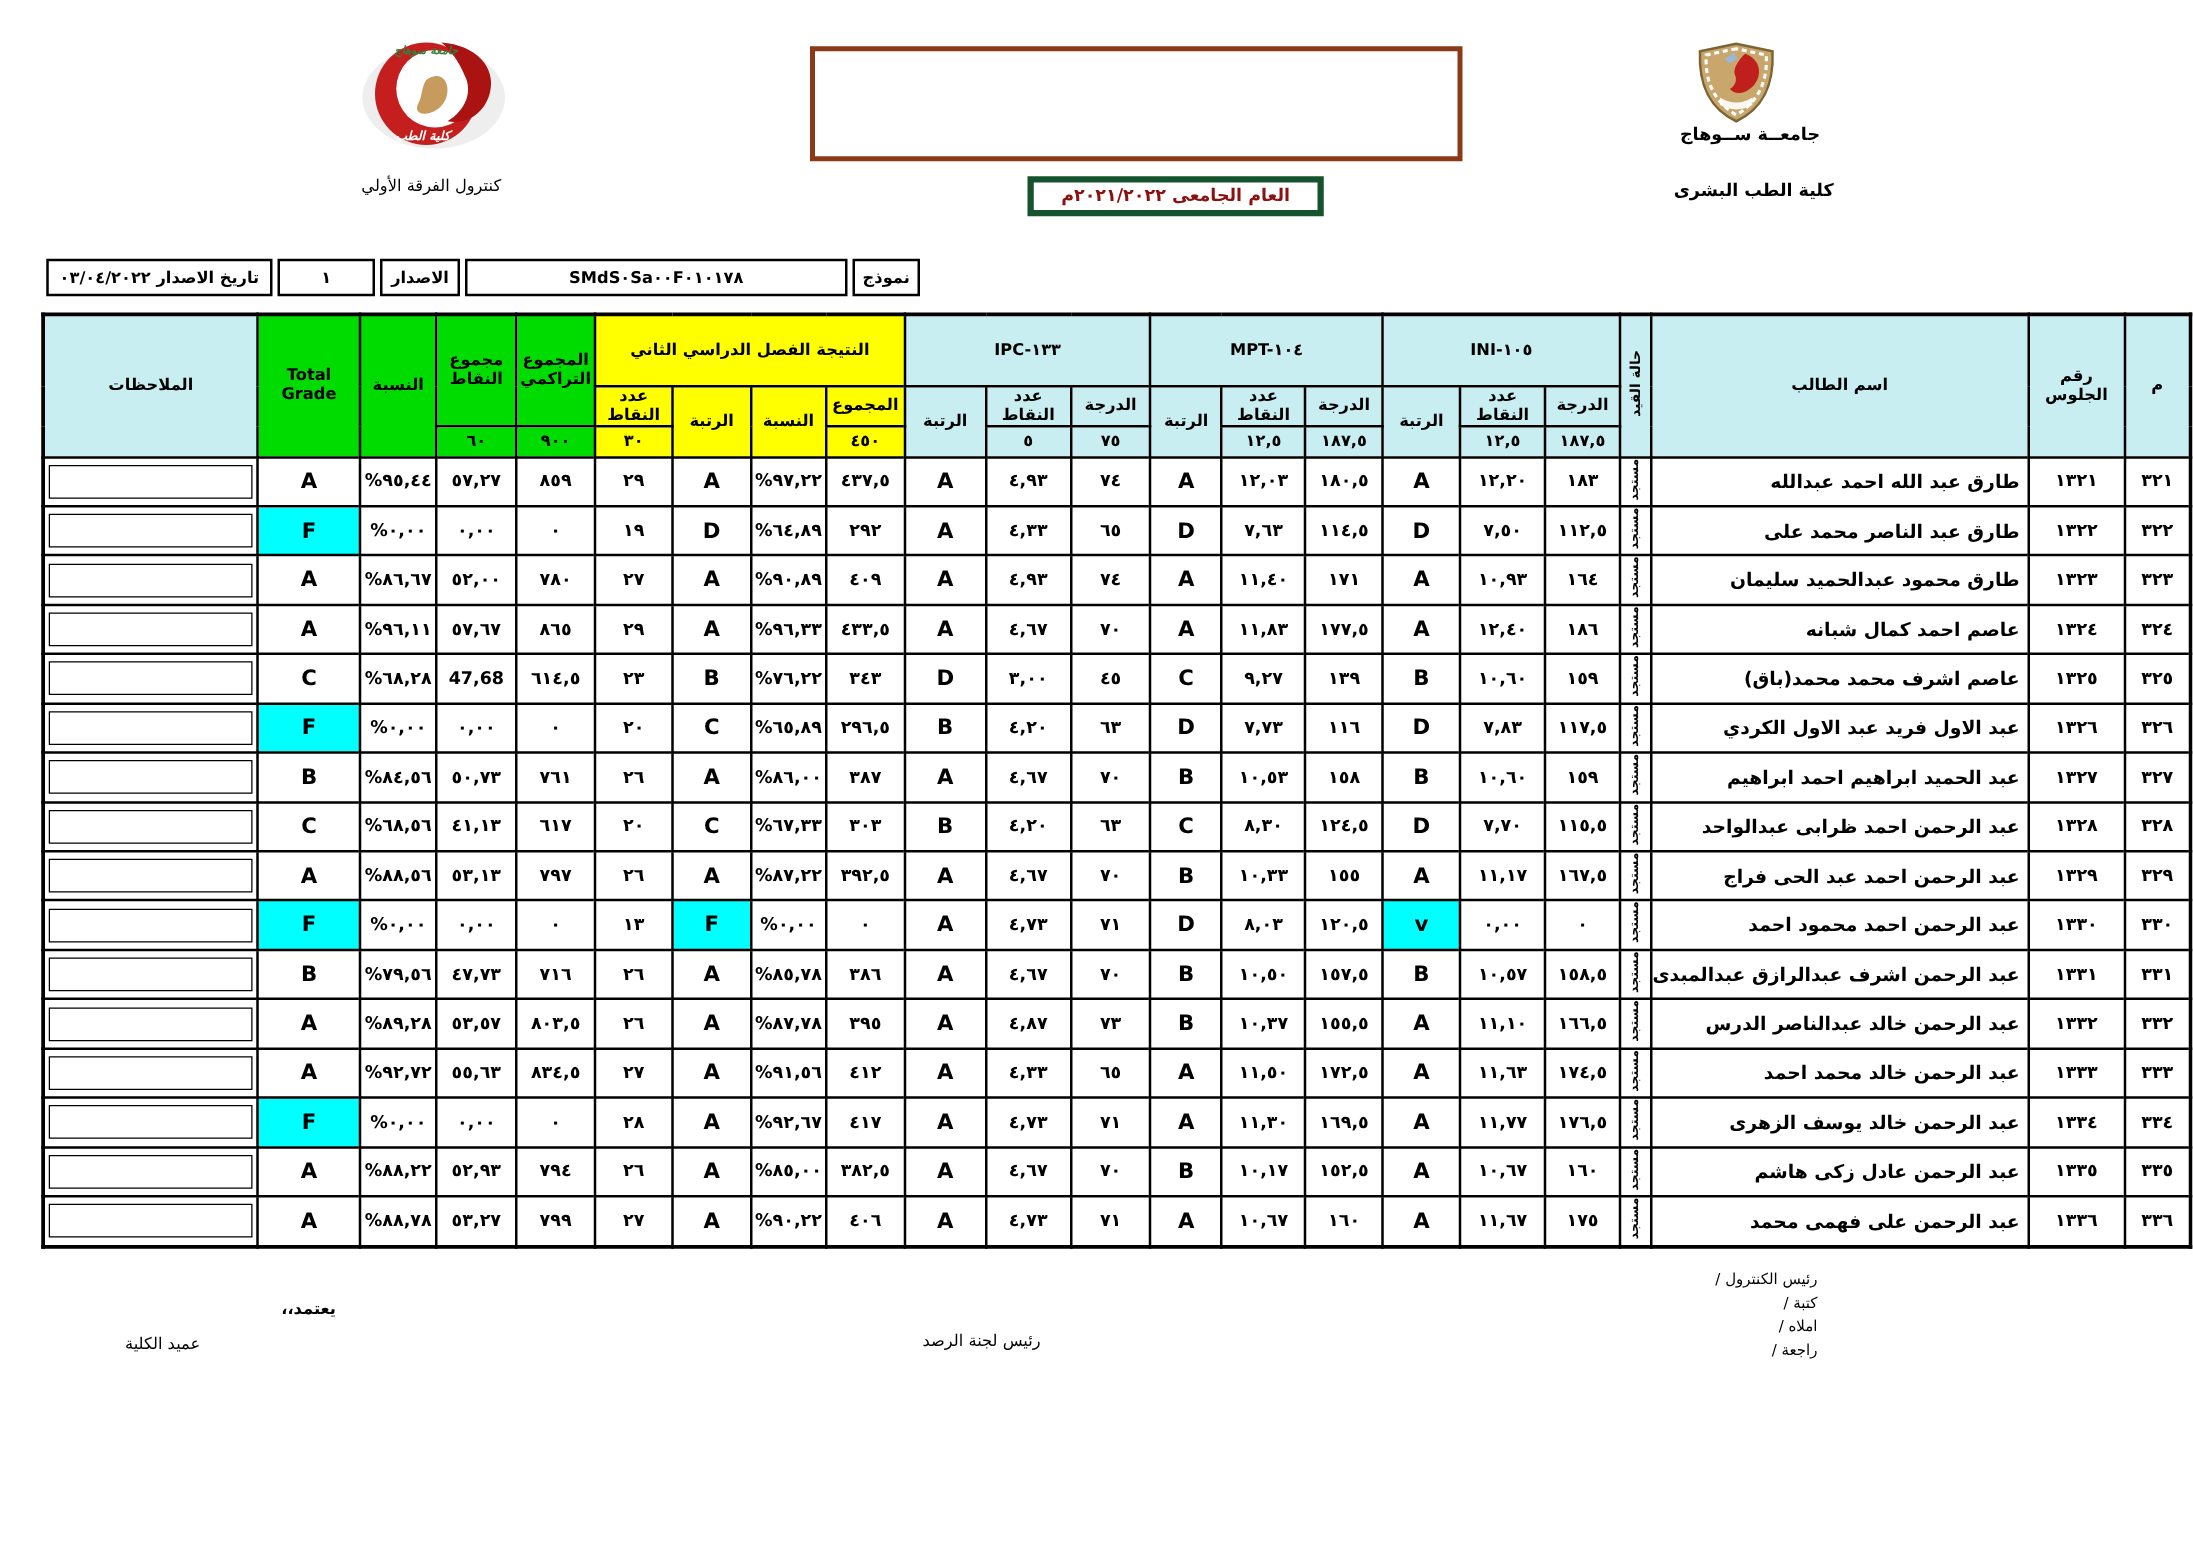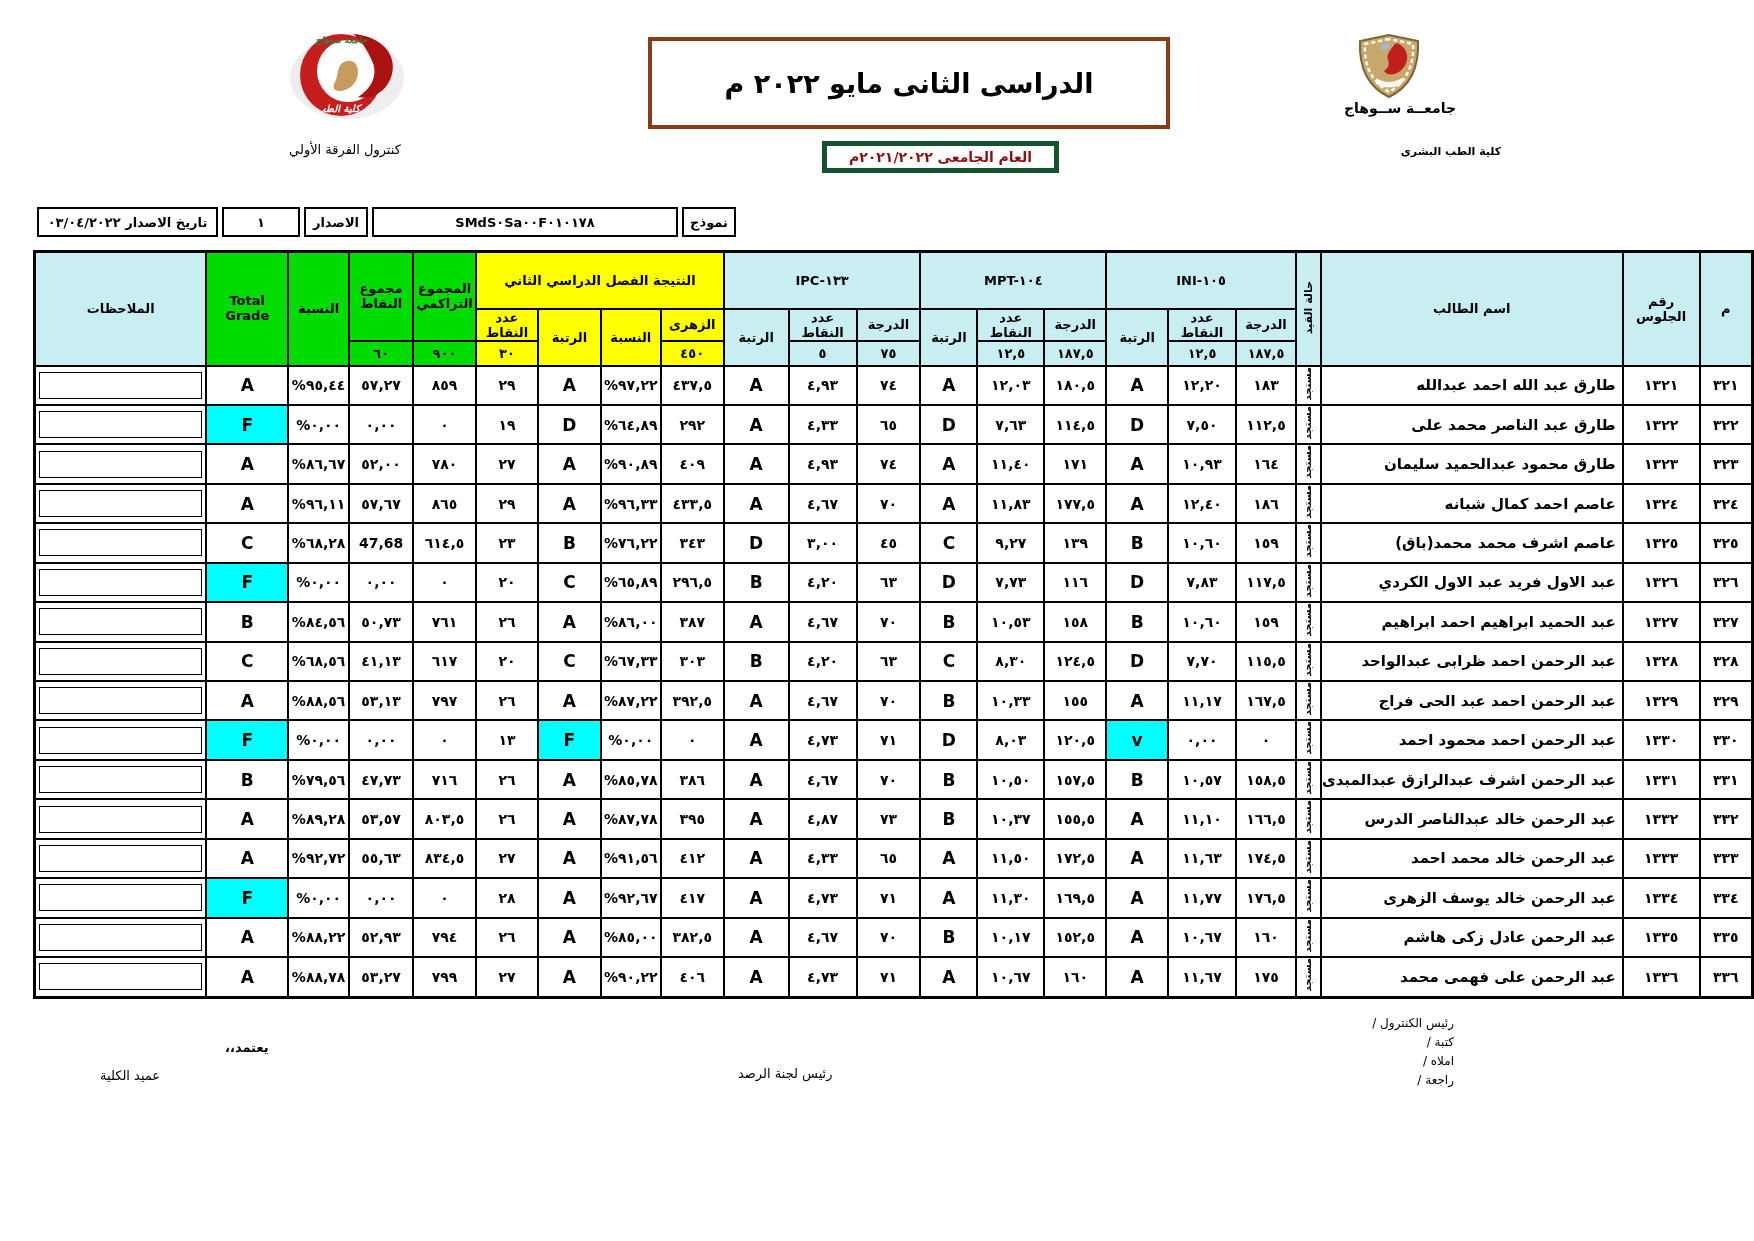--- a/index.html
+++ b/index.html
@@ -6,21 +6,21 @@
   body{width:1754px;height:1241px;position:relative;font-family:"DejaVu Sans",sans-serif;color:#000;overflow:hidden;}
   .abs{position:absolute;}
   
   .title-box{left:648px;top:37px;width:514px;height:84px;border:4px solid #8a3a16;
     display:flex;flex-direction:column;justify-content:space-around;align-items:center;
     font-size:27px;font-weight:bold;text-align:center;background:#fff;}
   .year-box{left:822px;top:141px;width:227px;height:22px;border:5px solid #14532d;
     display:flex;align-items:center;justify-content:center;
     font-size:14px;font-weight:bold;color:#8b1111;direction:rtl;}
   .uni-name{left:1325px;top:100px;width:150px;text-align:center;font-size:14px;font-weight:bold;direction:rtl;}
-  .fac-name{left:1376px;top:145px;width:150px;text-align:center;font-size:11px;font-weight:bold;direction:rtl;}
+  .fac-name{left:1328px;top:145px;width:150px;text-align:center;font-size:14px;font-weight:bold;direction:rtl;}
   .control-name{left:265px;top:142px;width:160px;text-align:center;font-size:13px;direction:rtl;}
   .logo-right{left:1352px;top:33px;}
   .logo-left{left:283px;top:28px;font-style:italic;}
   
   .strip{left:33px;top:207px;border-collapse:separate;border-spacing:4px 0;direction:rtl;}
   .strip td{border:2px solid #000;height:26px;text-align:center;vertical-align:middle;
     font-weight:bold;font-size:13px;padding:0 2px;background:#fff;margin-top:41px;}
   .strip .ltr{direction:ltr;}
   .w-model{width:46px;} .w-code{width:298px;font-size:15px;} .w-isslbl{width:56px;}
   .w-issval{width:70px;} .w-date{width:173px;font-size:12.5px;}
@@ -63,21 +63,20 @@
     <circle cx="65" cy="43" r="31" fill="#fff"></circle>
     <path d="M70 6 C98 8 114 26 109 46 C105 62 91 72 75 69 C90 60 95 45 89 33 C85 23 78 12 70 6 Z" fill="#ab1212"></path>
     <path d="M58 36 c9 -7 17 -2 17 8 c0 11 -9 19 -19 19 c-5 0 -7 -4 -4 -9 c3 -6 2 -12 6 -18 z" fill="#c79a5e"></path>
     <text x="58" y="15" font-size="9" fill="#3b7d3b" text-anchor="middle" font-weight="bold">جامعة سوهاج</text>
     <text x="55" y="84" font-size="10" fill="#ffffff" text-anchor="middle" font-weight="bold">كلية الطب</text>
   </svg>
 </div>
 <div class="abs control-name">كنترول الفرقة الأولي</div>
 
 <div class="abs title-box">
-  <div>الدراسى الثانى مايو ٢٠٢٢ م</div>
 </div>
 <div class="abs year-box">العام الجامعى ٢٠٢١/٢٠٢٢م</div>
 
 <div class="abs logo-right">
   <svg width="74" height="66" viewBox="0 0 74 66">
     <path d="M37 2 L8 8 C7 30 12 52 37 64 C62 52 67 30 66 8 Z" fill="#c9a66b" stroke="#7a6535" stroke-width="2"></path>
     <path d="M37 6 L13 11 C12 29 17 47 37 59 C57 47 62 29 61 11 Z" fill="none" stroke="#ffffff" stroke-width="2.5" stroke-dasharray="4 3"></path>
     <path d="M44 10 C56 14 58 26 52 34 C46 42 36 44 32 38 C36 36 38 31 36 27 C34 23 38 16 44 10 Z" fill="#c0201c"></path>
     <path d="M28 14 l7 -5 3 5 -7 4 z" fill="#9db8d2"></path>
     <path d="M24 45 q13 8 26 0 l0 6 q-13 7 -26 0 z" fill="#ffffff" opacity="0.9"></path>
@@ -142,21 +141,21 @@
     <tr class="h2">
       <th>الدرجة</th>
       <th>عدد النقاط</th>
       <th rowspan="2">الرتبة</th>
       <th>الدرجة</th>
       <th>عدد النقاط</th>
       <th rowspan="2">الرتبة</th>
       <th>الدرجة</th>
       <th>عدد النقاط</th>
       <th rowspan="2">الرتبة</th>
-      <th class="ylw">الزهرى</th>
+      <th class="ylw">المجموع</th>
       <th rowspan="2" class="ylw">النسبة</th>
       <th rowspan="2" class="ylw">الرتبة</th>
       <th class="ylw">عدد النقاط</th>
     </tr>
     <tr class="h3">
       <th class="maxnum">١٨٧,٥</th>
       <th class="maxnum">١٢,٥</th>
       <th class="maxnum">١٨٧,٥</th>
       <th class="maxnum">١٢,٥</th>
       <th class="maxnum">٧٥</th>

